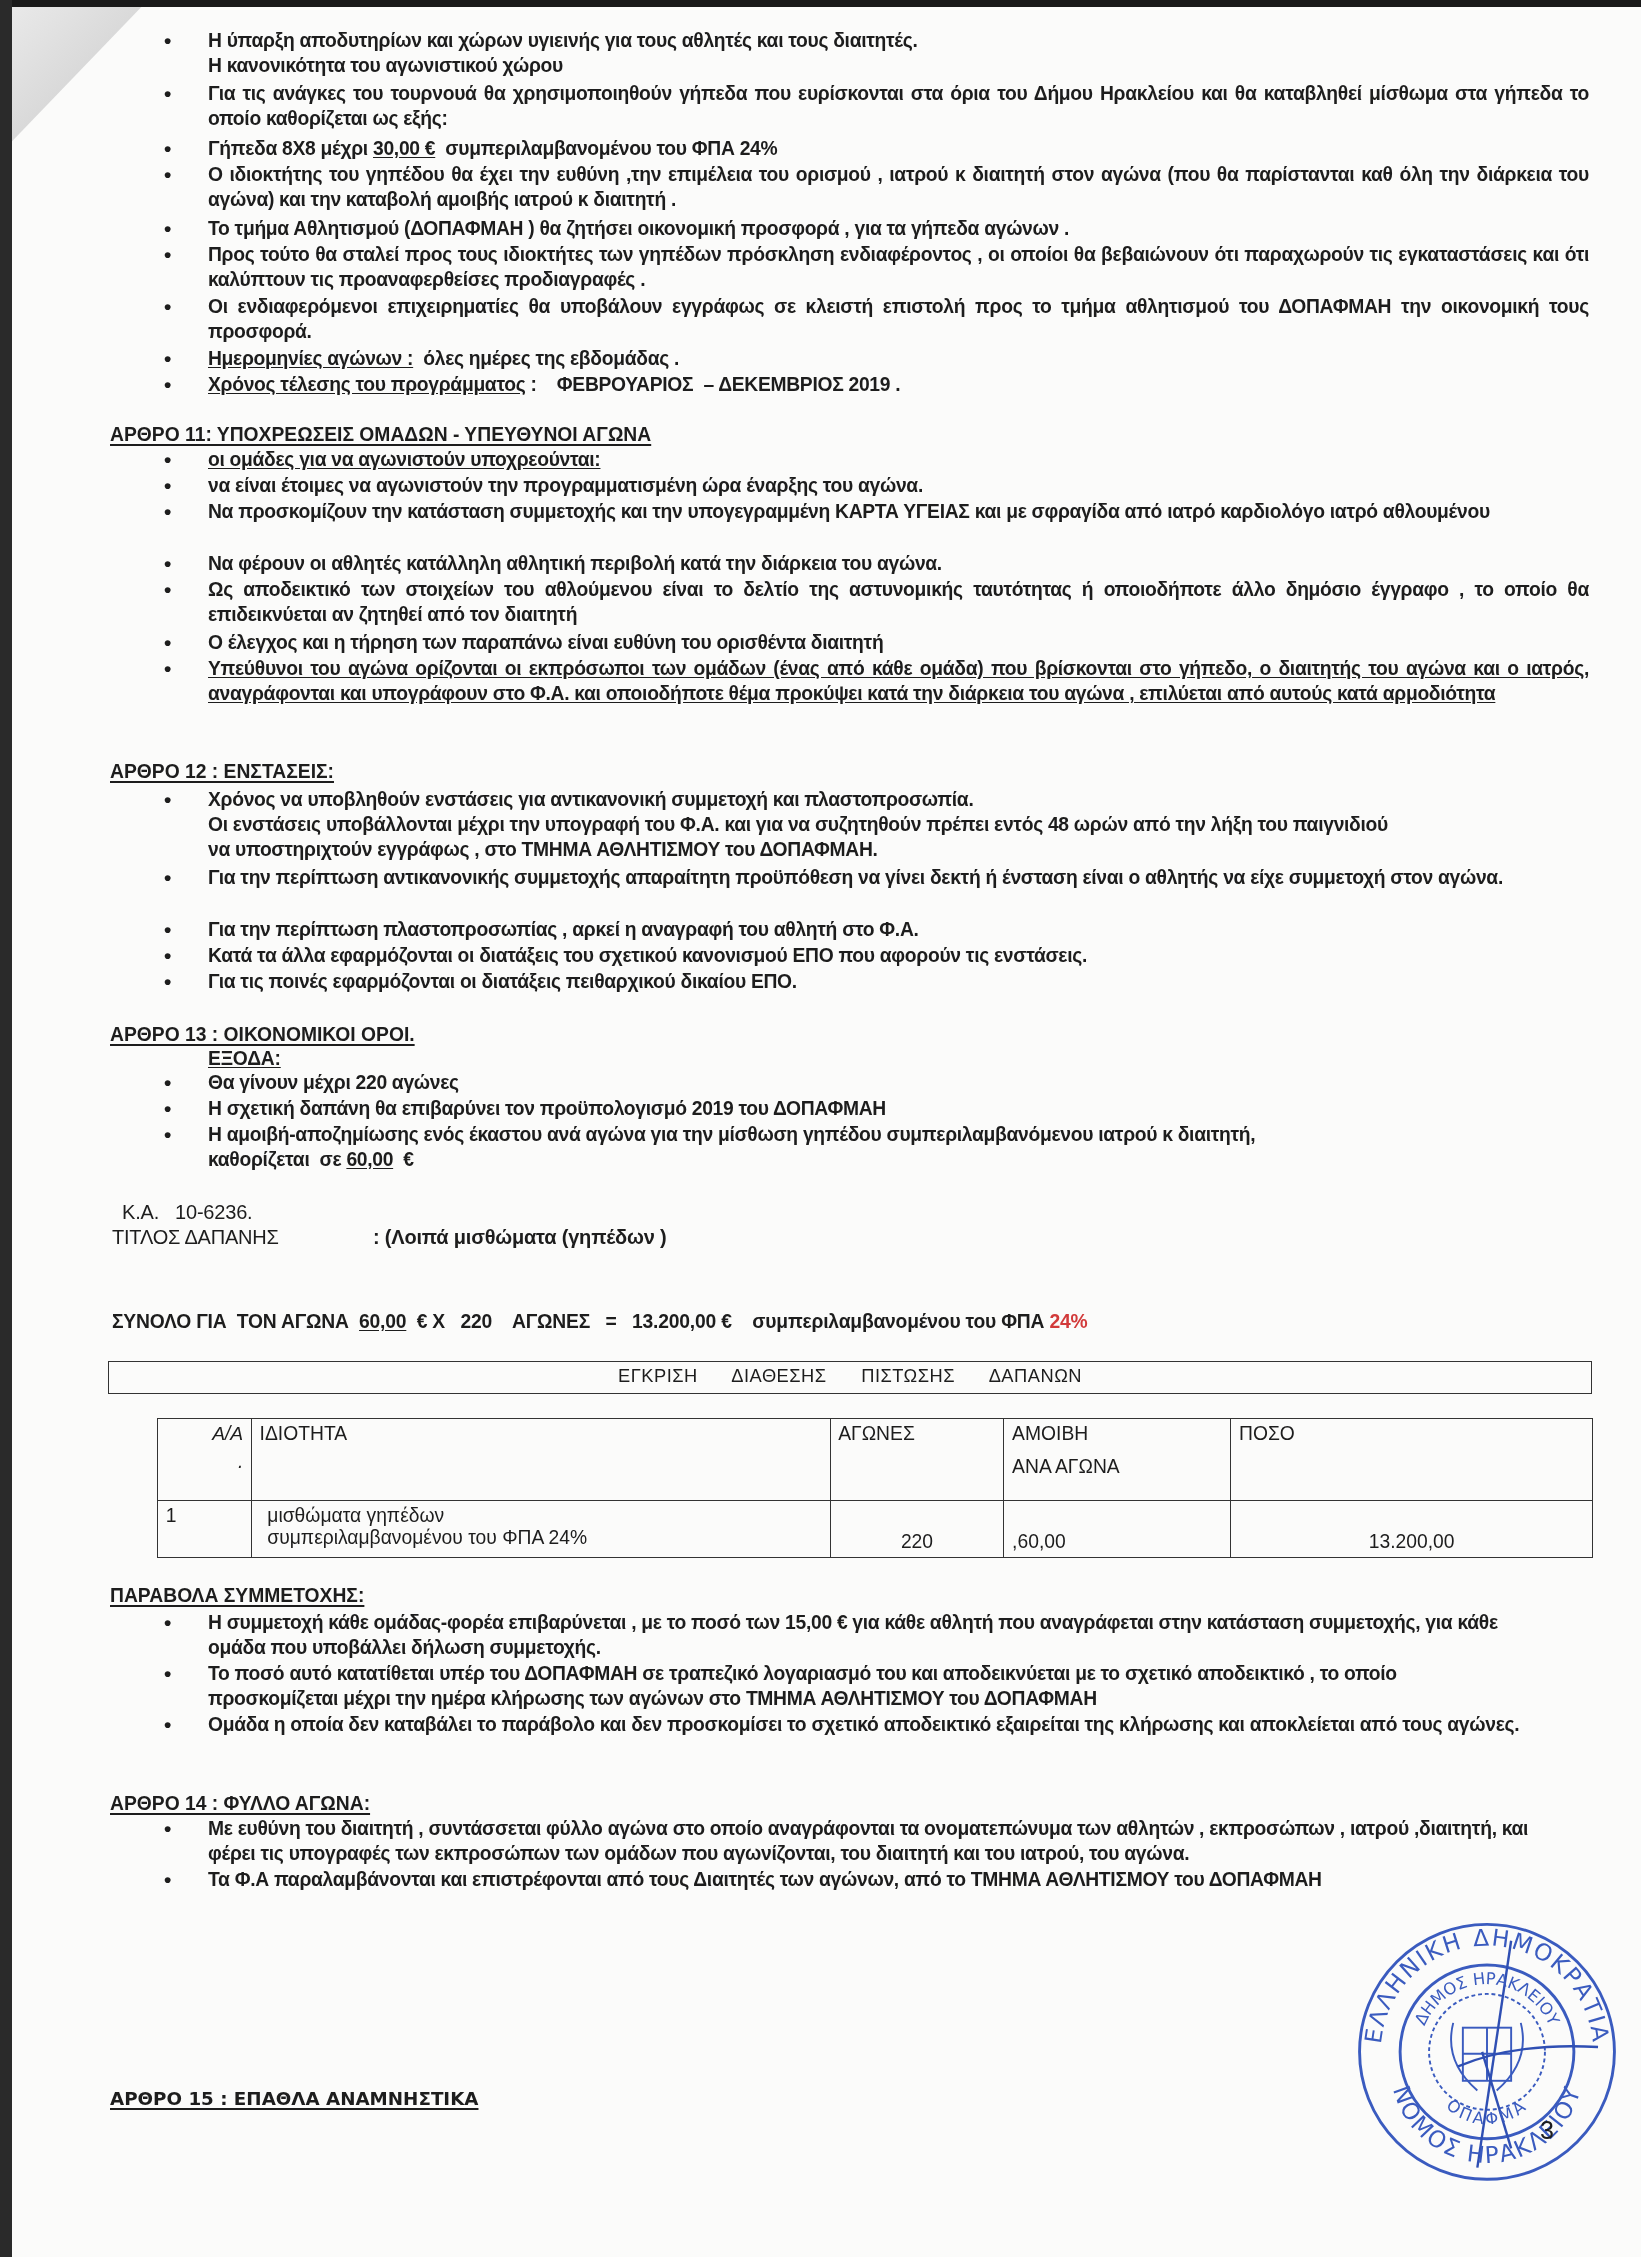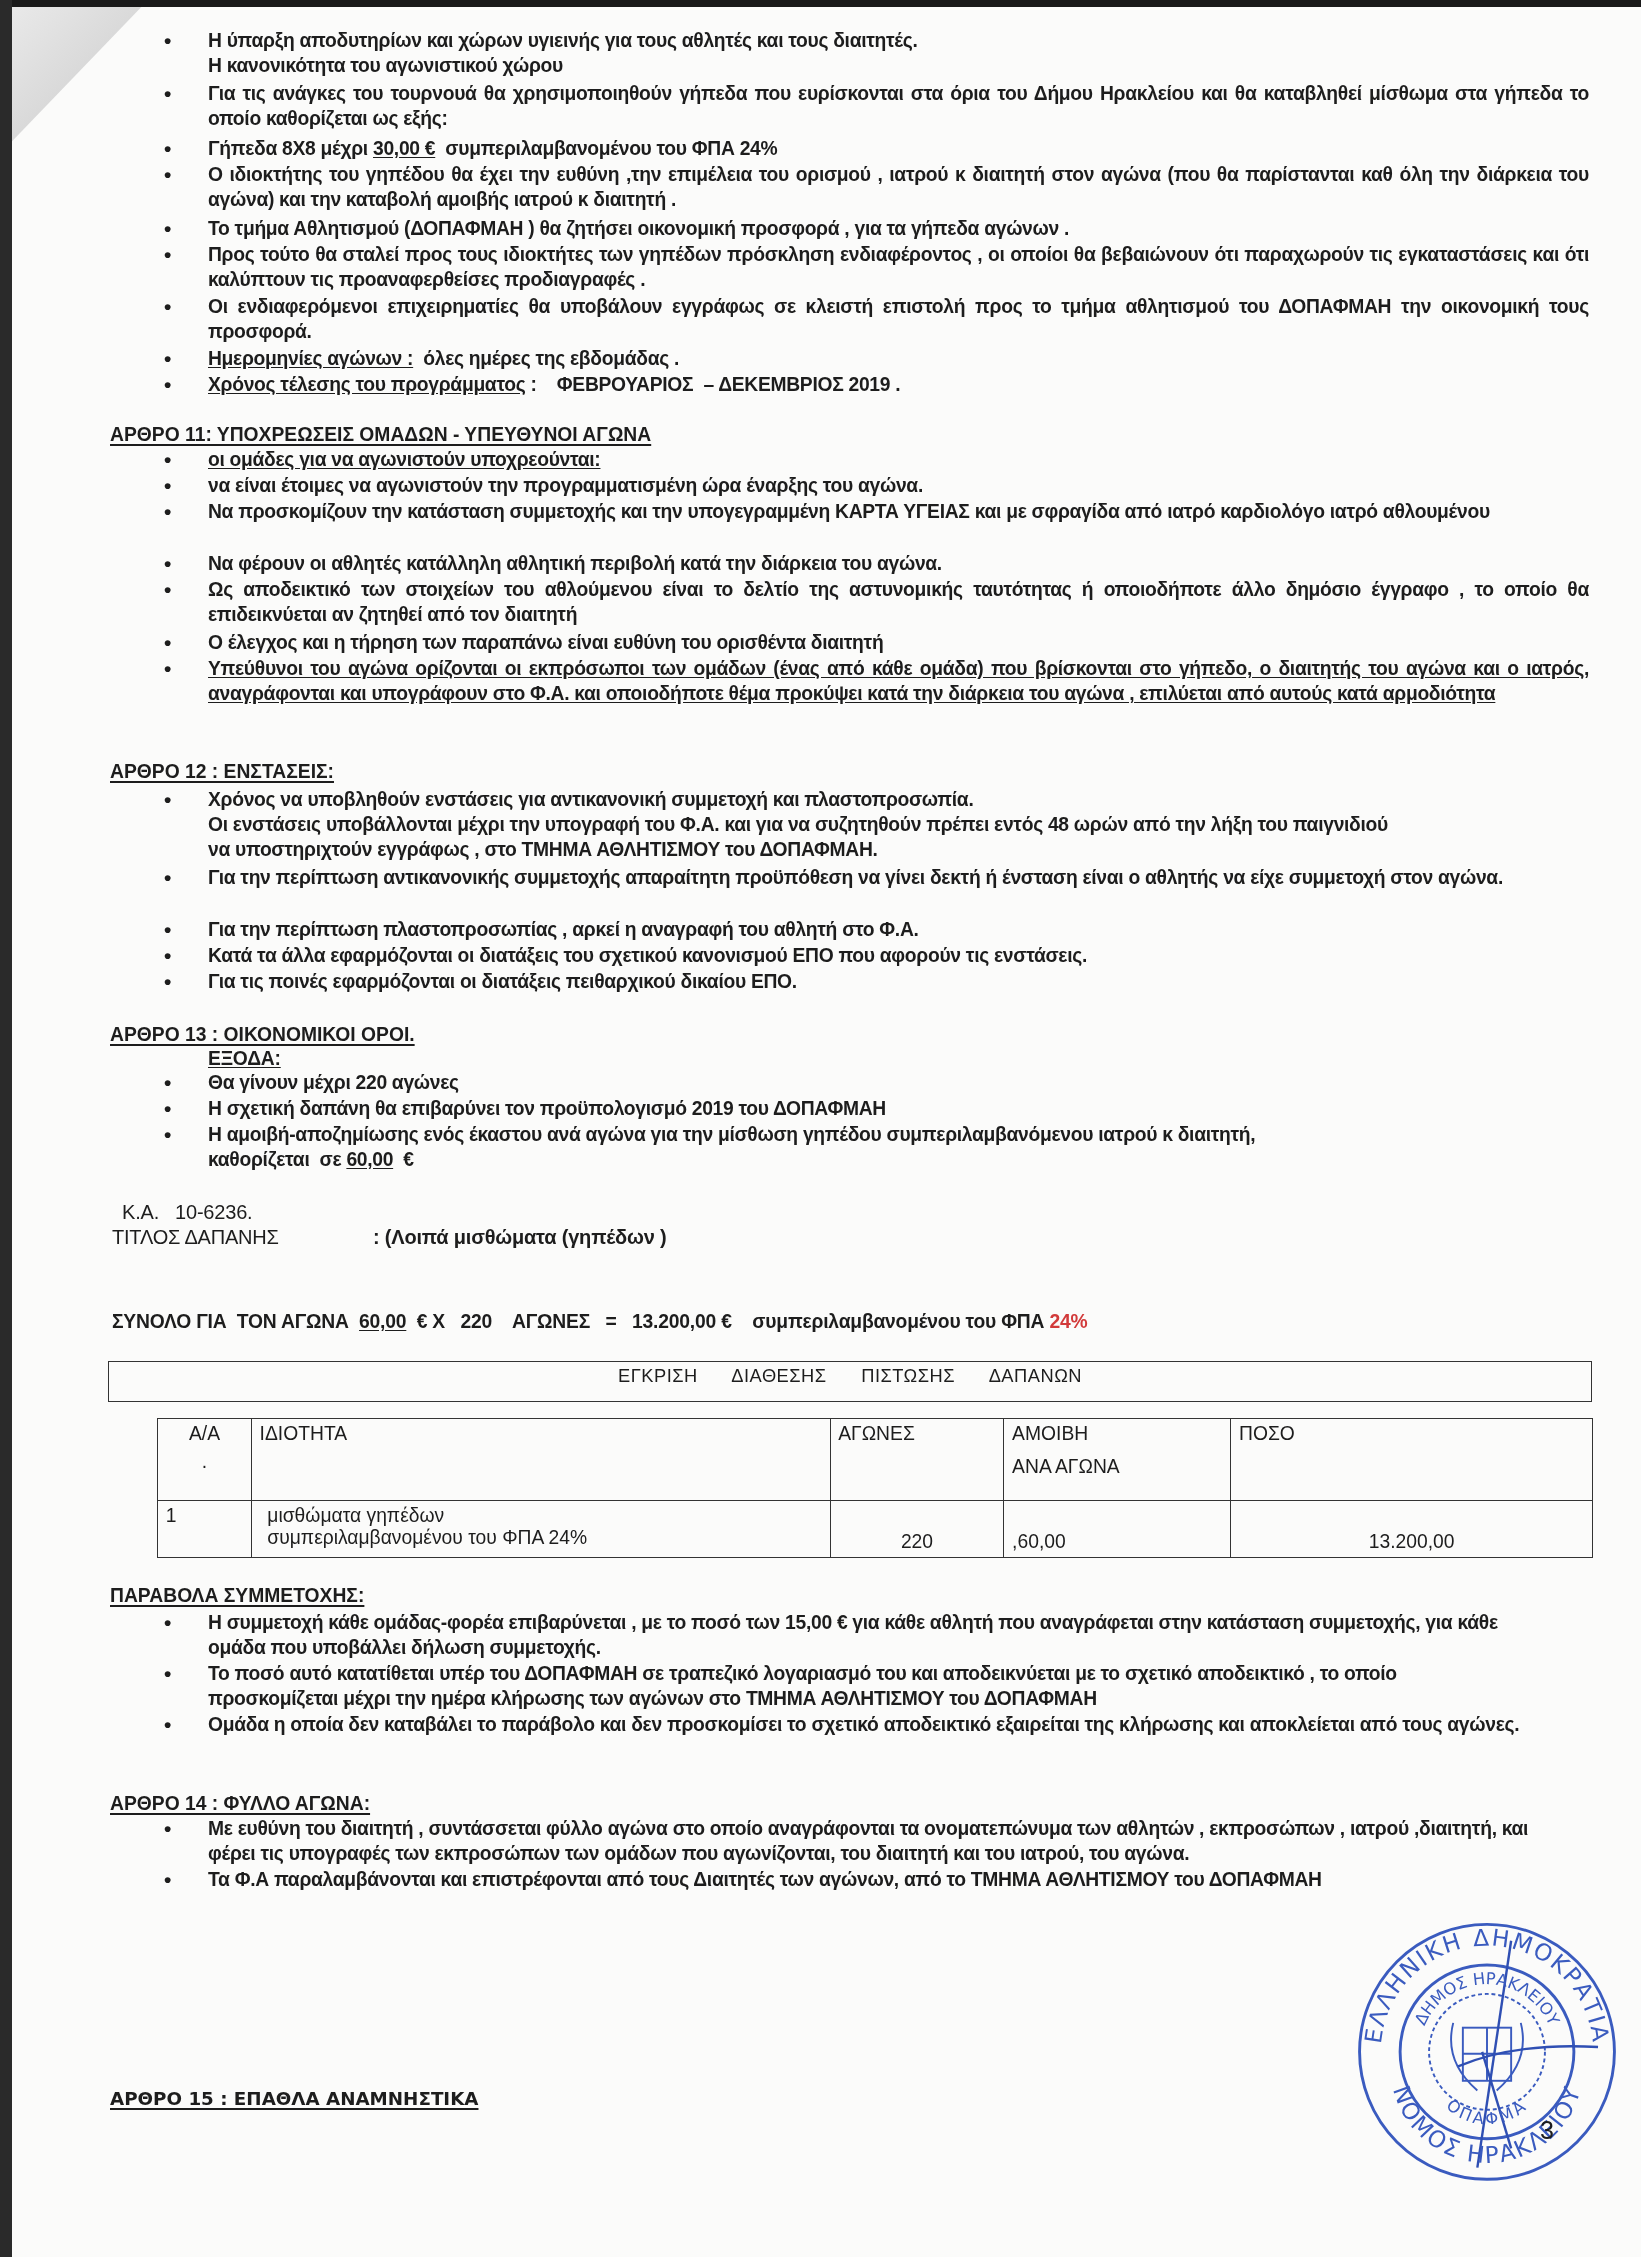--- a/index.html
+++ b/index.html
@@ -17,26 +17,26 @@
     clip-path: polygon(0 0, 100% 0, 0 100%);
   }
   .page { position: absolute; left: 0; top: 0; width: 1641px; }
   .b { position: absolute; font-weight: bold; font-size: 19.3px; line-height: 25px; letter-spacing: -0.2px; white-space: nowrap; }
   .bullet { position: absolute; left: 164px; font-size: 21px; font-weight: bold; line-height: 25px; }
   .txt { position: absolute; left: 208px; width: 1381px; font-weight: bold; font-size: 19.3px; line-height: 25px; letter-spacing: -0.3px; }
   .justify { text-align: justify; text-align-last: left; }
   .u { text-decoration: underline; text-underline-offset: 1.9px; }
   .heading { position: absolute; left: 110px; font-weight: bold; font-size: 19.3px; line-height: 25px; text-decoration: underline; text-underline-offset: 2.9px; text-decoration-thickness: 1.9px; }
   .red { color: #d23a3a; }
-  .box { position: absolute; left: 108px; top: 1361px; width: 1484px; height: 41px; border: 1.9px solid #333; box-sizing: border-box; }
+  .box { position: absolute; left: 108px; top: 1361px; width: 1484px; height: 33px; border: 1.9px solid #333; box-sizing: border-box; }
   .box-title { position: absolute; left: 0; right: 0; top: 2.9px; text-align: center; font-size: 18.3px; font-weight: normal; letter-spacing: 0.5px; word-spacing: 29px; }
   table.grid { position: absolute; left: 157px; top: 1418px; width: 1436px; border-collapse: collapse; font-size: 19.3px; }
   table.grid td, table.grid th { border: 1.9px solid #333; vertical-align: top; padding: 3.9px 7.7px; font-weight: normal; }
   table.grid th { font-weight: normal; text-align: left; height: 73px; }
-  table.grid th.aa { text-align: center; }
+  table.grid th.aa { text-align: right; font-style: italic; }
   table.grid td { height: 48px; }
   .stamp { position: absolute; left: 1342px; top: 1907px; width: 290px; height: 280px; }
 </style>
 </head>
 <body>
 
 <div class="scan-top"></div>
 <div class="scan-left"></div>
 <div class="fold"></div>
 

